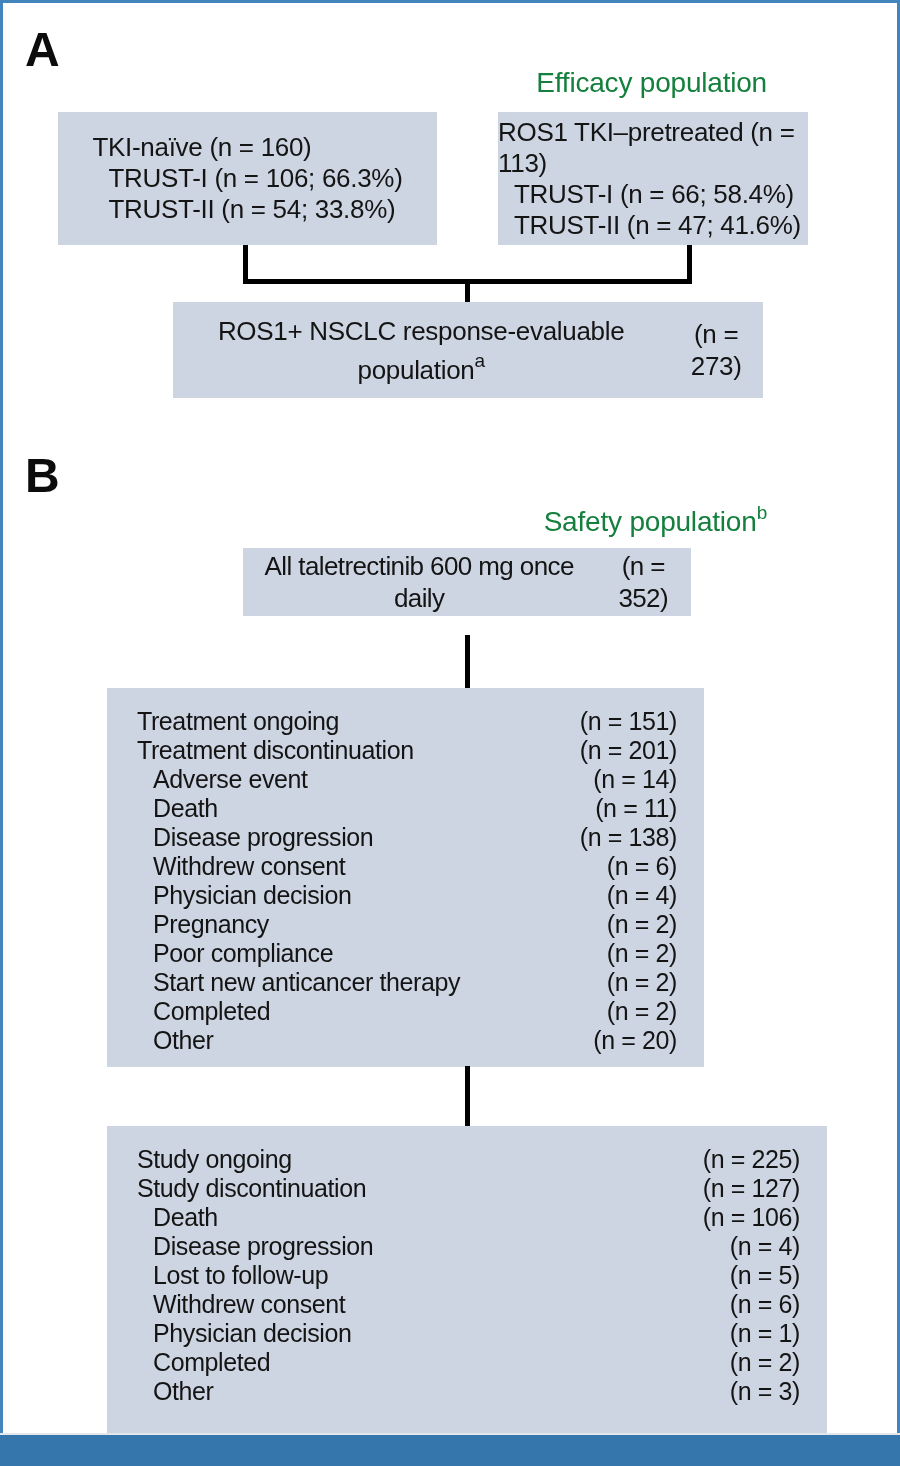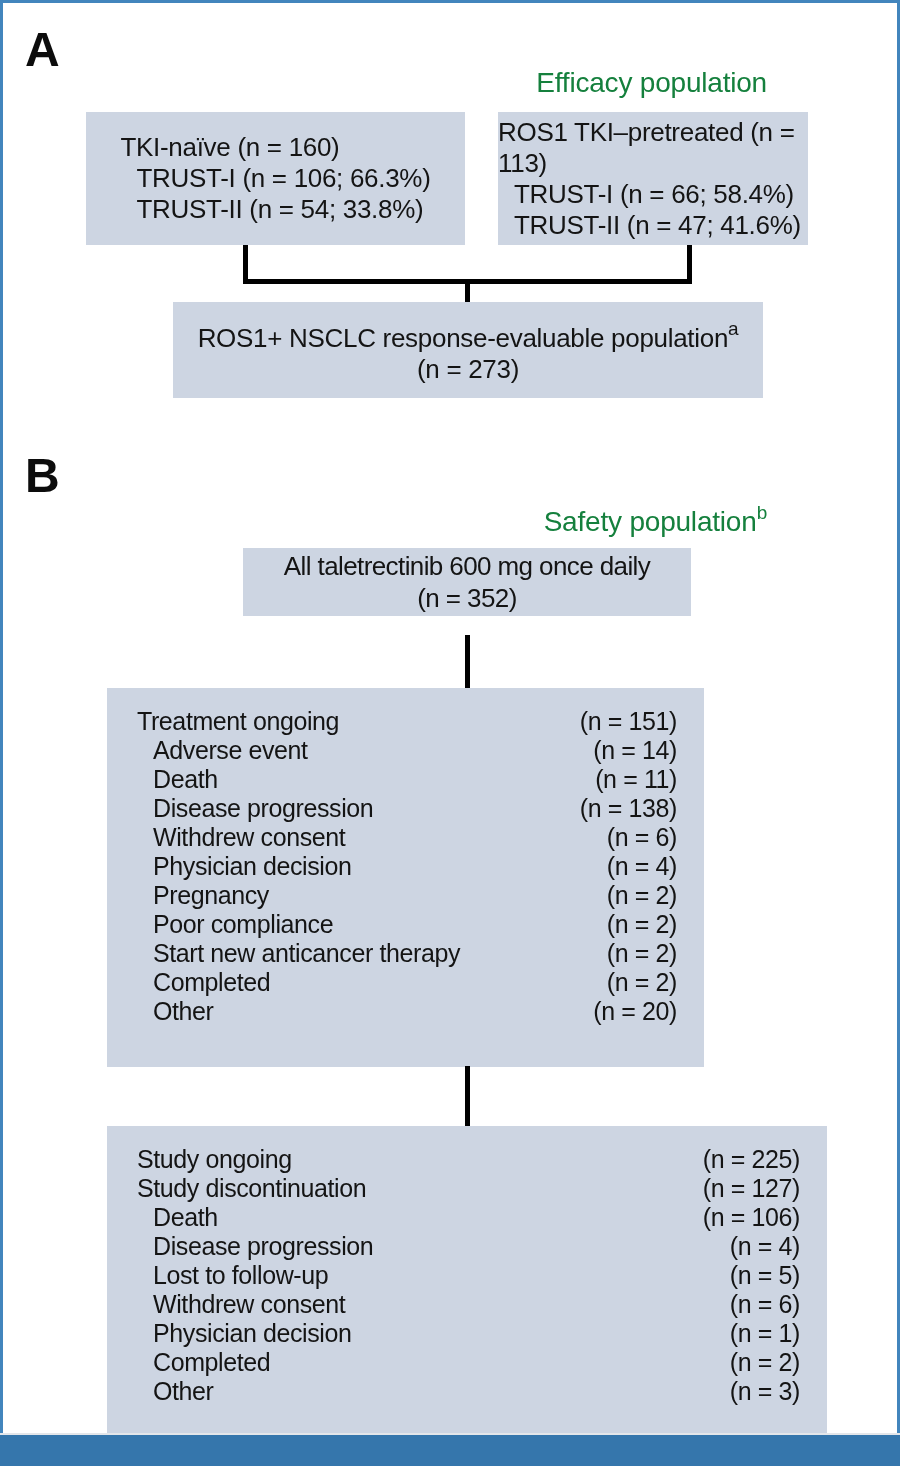--- a/index.html
+++ b/index.html
@@ -32,25 +32,25 @@
   #title-b { top: 498px; }
   sup { font-size: 19px; position: relative; top: -2px; }
   .box {
     position: absolute;
     background: #cdd5e2;
   }
   .abox {
     display: flex; align-items: center; justify-content: center;
     font-size: 26px; line-height: 31px; letter-spacing: -0.3px;
   }
-  #box-tki-naive  { left: 58px;  top: 112px; width: 379px; height: 133px; margin-left: 28px; }
+  #box-tki-naive  { left: 58px;  top: 112px; width: 379px; height: 133px; }
   #box-pretreated { left: 498px; top: 112px; width: 310px; height: 133px; }
   .aline.indent { padding-left: 16px; }
   .center-box {
-    display: flex; flex-direction: column; align-items: center; justify-content: center;
+    display: flex; flex-direction: row; align-items: center; justify-content: center;
     font-size: 26px; line-height: 32px; letter-spacing: -0.3px; text-align: center;
   }
   #box-merge  { left: 173px; top: 302px; width: 590px; height: 96px; }
   #box-safety { left: 243px; top: 548px; width: 448px; height: 68px; letter-spacing: -0.6px; }
   .list-box {
     position: absolute;
     background: #cdd5e2;
     padding: 19px 27px 0 30px;
     font-size: 25px; line-height: 29px; letter-spacing: -0.4px;
   }
@@ -115,20 +115,24 @@
     <div>(n = 352)</div>
   </div>
 
   <div id="conn-b-stub1" class="conn"></div>
 
   <div id="box-treatment" class="list-box">
       <div class="row">
         <span class="row-label">Treatment ongoing</span>
         <span class="row-value">(n = 151)</span>
       </div>
+      <div class="row">
+        <span class="row-label">Treatment discontinuation</span>
+        <span class="row-value">(n = 201)</span>
+      </div>
       <div class="row indent">
         <span class="row-label">Adverse event</span>
         <span class="row-value">(n = 14)</span>
       </div>
       <div class="row indent">
         <span class="row-label">Death</span>
         <span class="row-value">(n = 11)</span>
       </div>
       <div class="row indent">
         <span class="row-label">Disease progression</span>

